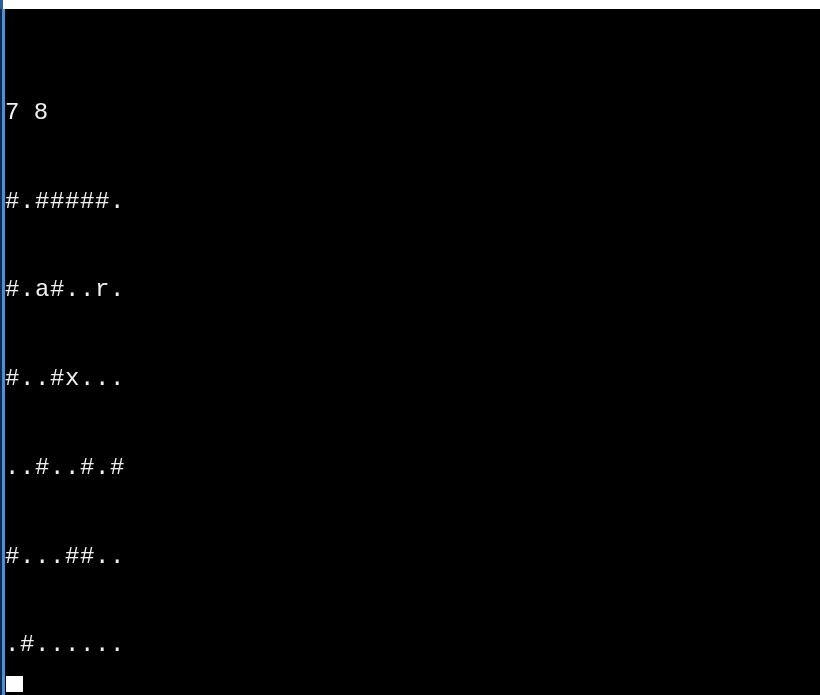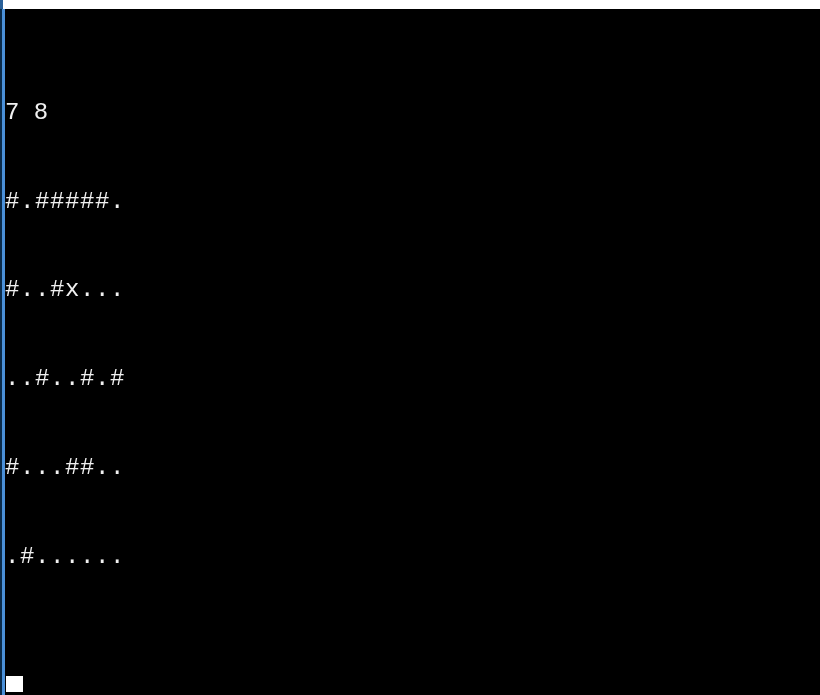--- a/index.html
+++ b/index.html
@@ -119,20 +119,21 @@
     <div id="top-strip-mark"></div>
   </div>
 
   <div id="left-edge-dark"></div>
   <div id="left-edge"></div>
 
   <div id="terminal">
 
     <div class="term-line">7 8</div>
     <div class="term-line grid-line">#.#####.</div>
+    <div class="term-line grid-line">#.a#..r.</div>
     <div class="term-line grid-line">#..#x...</div>
     <div class="term-line grid-line">..#..#.#</div>
     <div class="term-line grid-line">#...##..</div>
     <div class="term-line grid-line">.#......</div>
     
     
 
     
     
     

